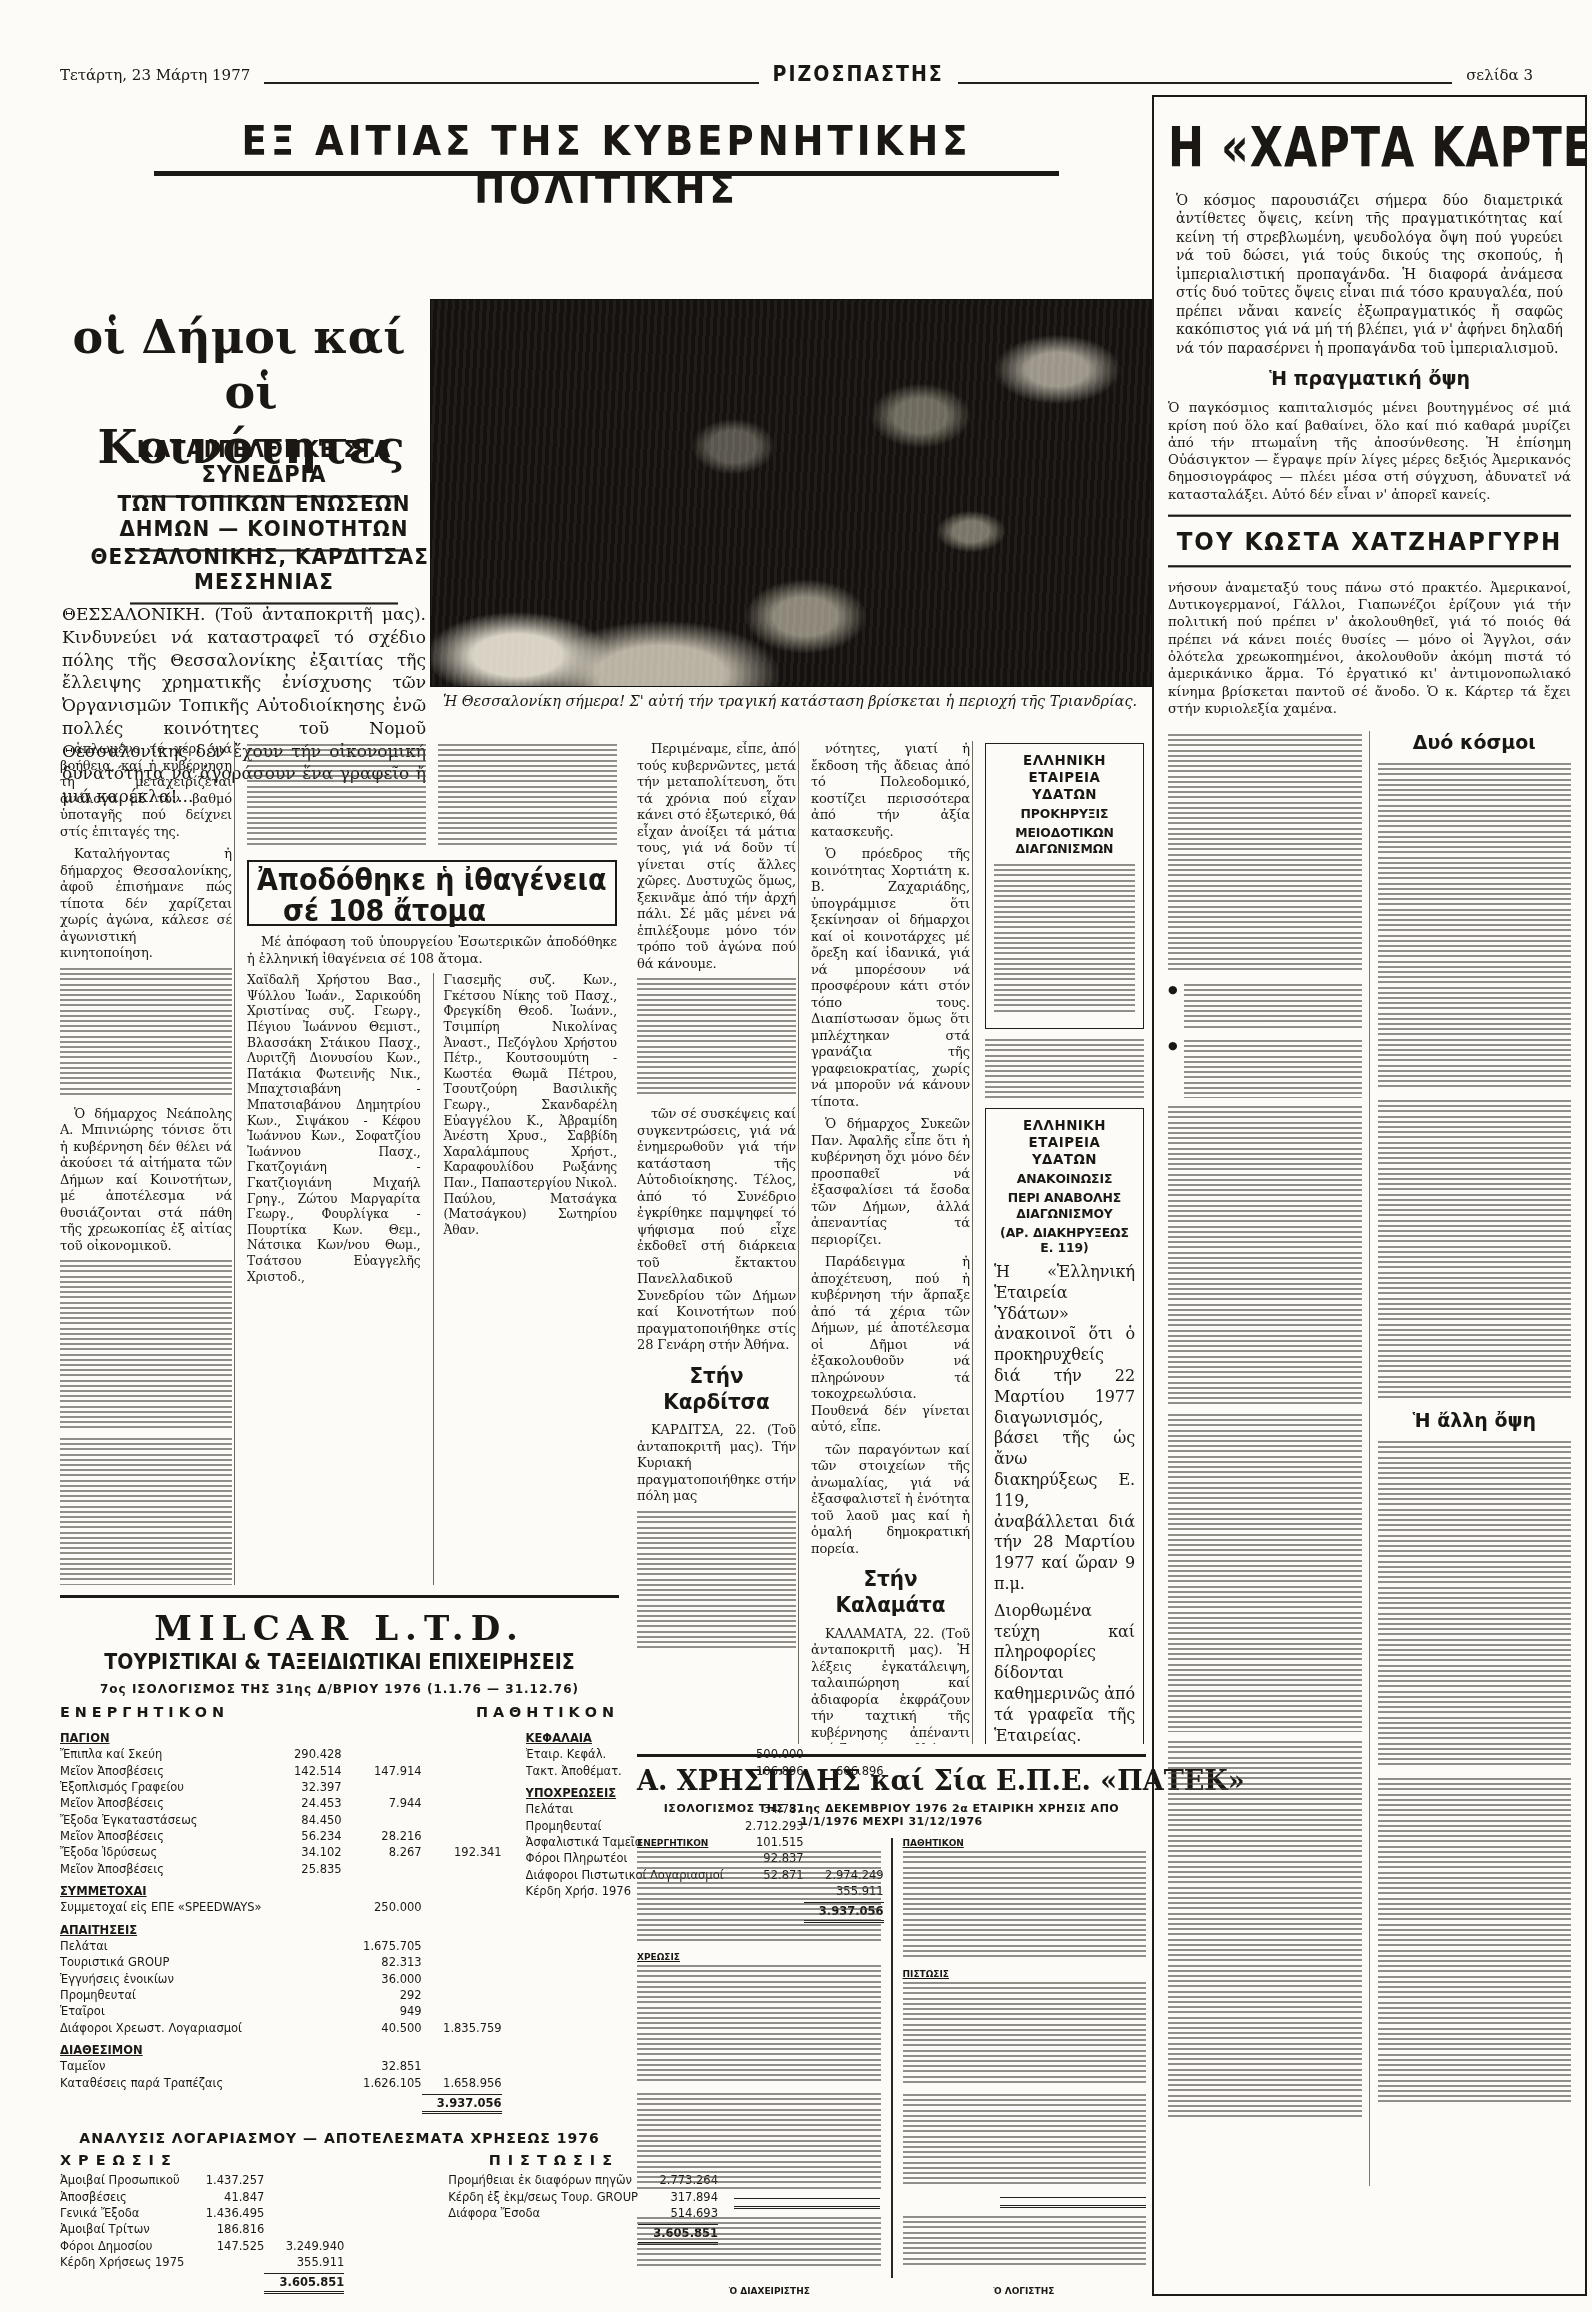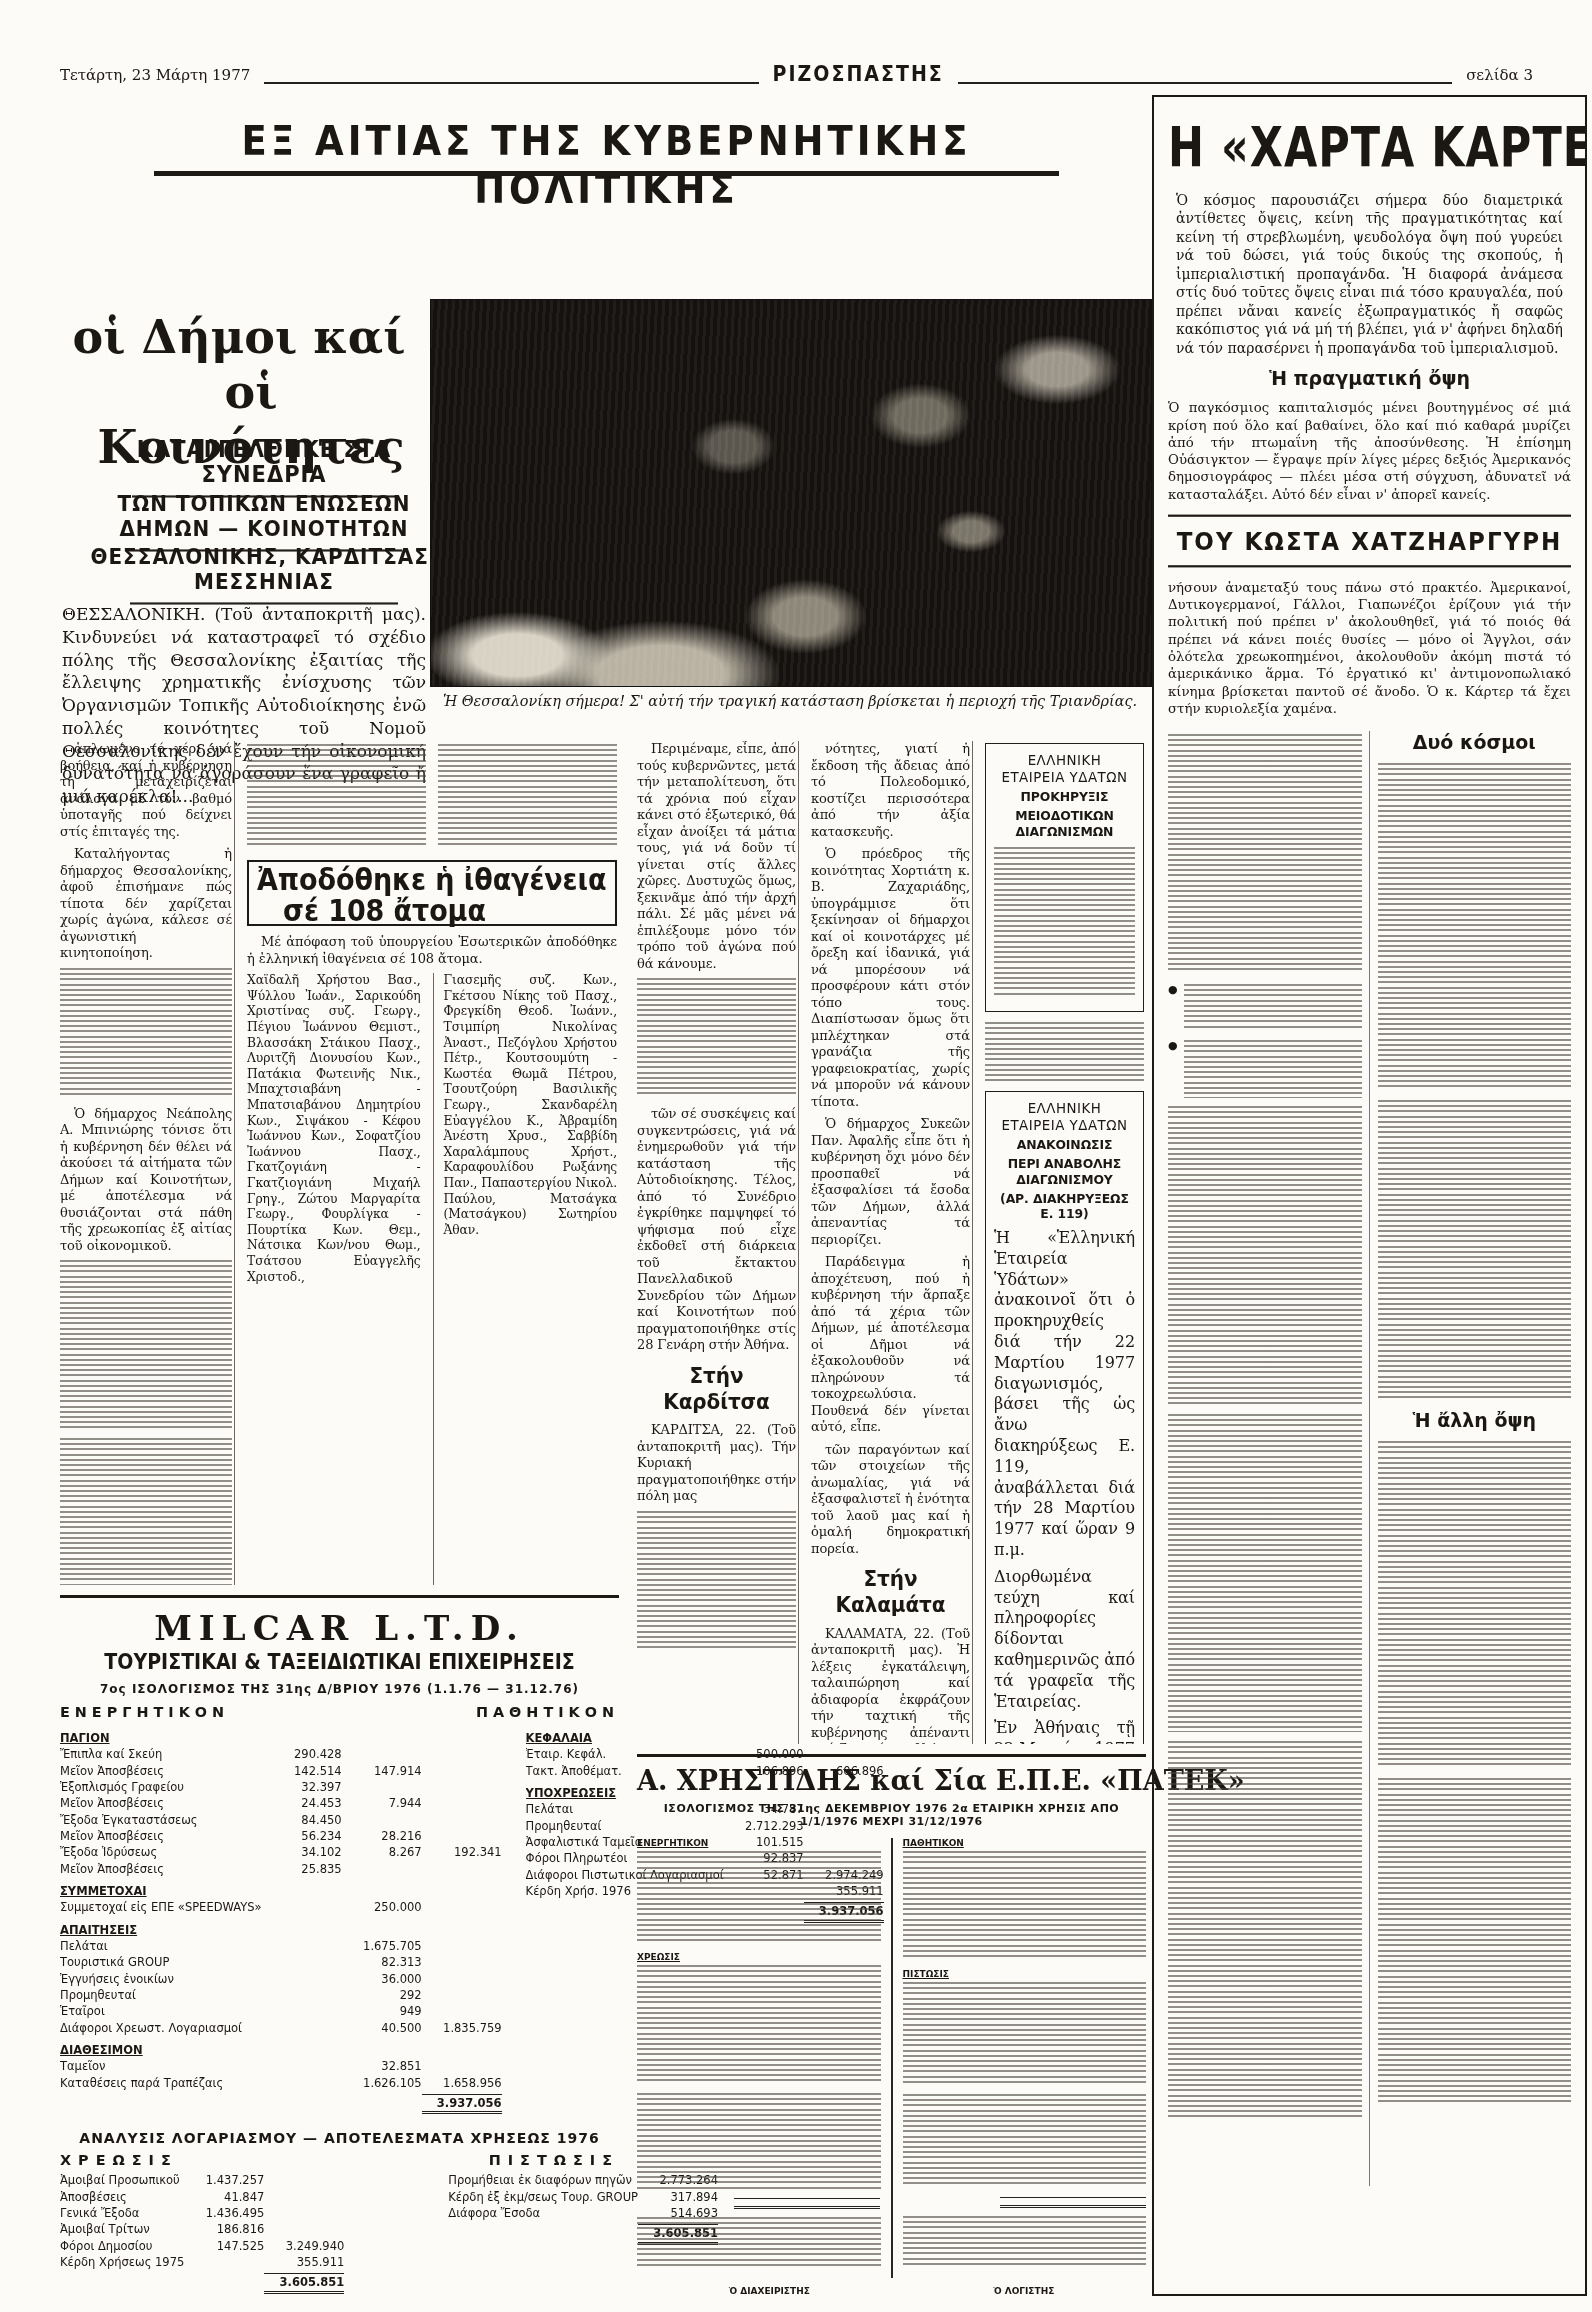--- a/index.html
+++ b/index.html
@@ -23,21 +23,21 @@
   .deck::after{content:"";display:block;width:72%;margin:7px auto 0;border-top:2.5px solid #23201b;}
   
   .band{display:flex;}
   .band>div{flex:1;overflow:hidden;}
   .band>div+div{border-left:1px solid #6e675d;padding-left:12px;}
   .band>div{padding-right:2px;}
   .colhead{font-family:"DejaVu Sans",sans-serif;font-weight:700;font-size:20px;
            text-align:center;margin:10px 0 8px;transform:scaleY(1.05);}
   
   .notice{border:1.5px solid #23201b;padding:8px 8px 6px;margin:2px 0 10px;}
-  .notice .org{font-family:"DejaVu Sans",sans-serif;font-weight:400;font-size:13.4px;text-align:center;letter-spacing:0.5px;}
+  .notice .org{font-family:"DejaVu Sans",sans-serif;font-weight:700;font-size:13.4px;text-align:center;letter-spacing:0.5px;}
   .notice .nt{font-family:"DejaVu Sans",sans-serif;font-weight:700;font-size:12.4px;text-align:center;margin-top:3px;}
   .notice .nb{font-size:16px;line-height:1.3;text-align:justify;margin-top:6px;}
   
   .fr{display:flex;align-items:baseline;font-family:"DejaVu Sans",sans-serif;font-size:11.5px;line-height:1.42;}
   .flb{flex:1;white-space:nowrap;overflow:hidden;}
   .fn{width:80px;text-align:right;white-space:nowrap;}
   .sec{margin-top:6px;}
   .sec .flb{font-weight:700;text-decoration:underline;}
   .tot{margin-top:3px;}
   .tot .fn:not(.empty){border-top:1px solid #23201b;border-bottom:3px double #23201b;font-weight:700;}

